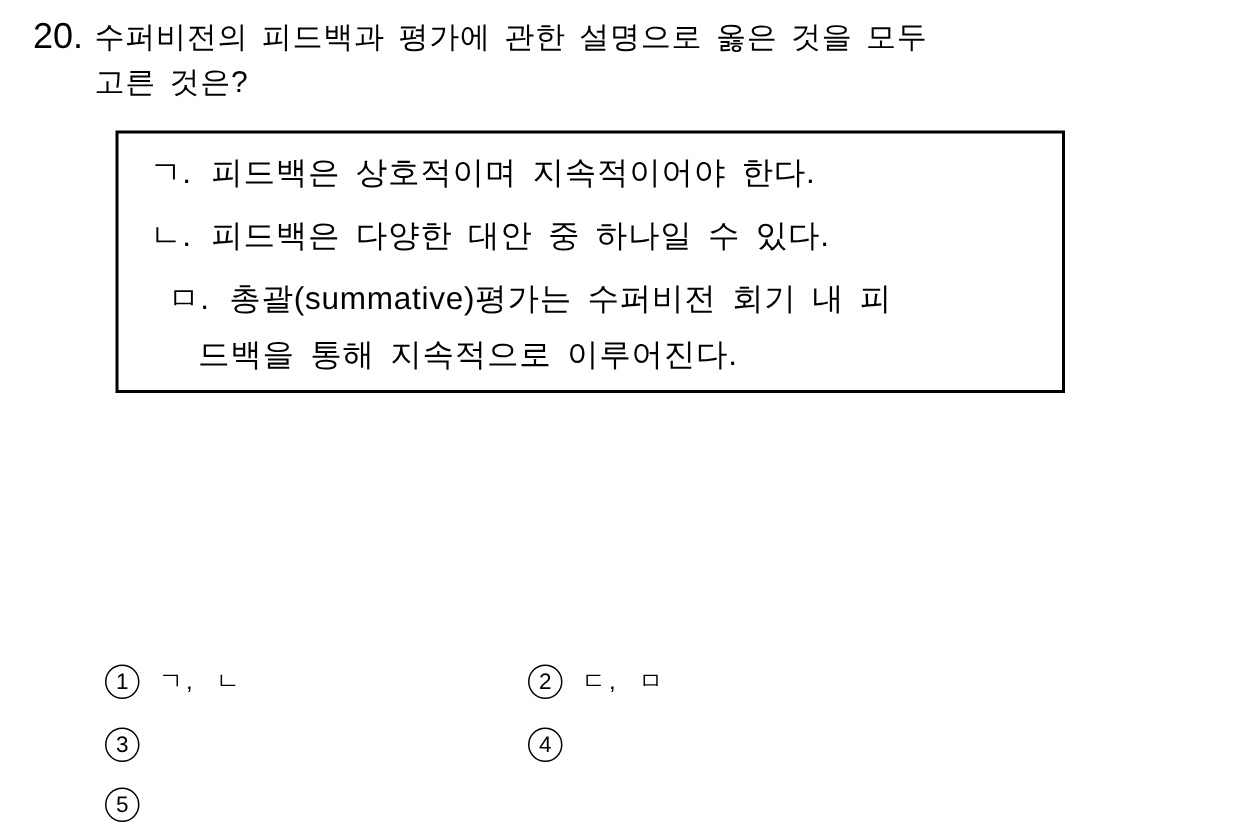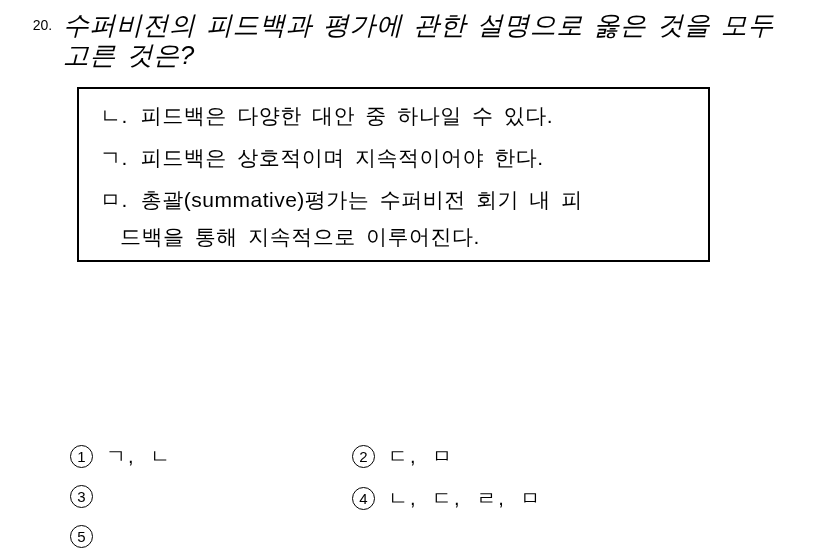--- a/index.html
+++ b/index.html
@@ -18,33 +18,31 @@
 
   
   .question {
     position: absolute;
     left: 22px;
     top: 10px;
     display: flex;
     align-items: flex-start;
   }
   .qnum {
-    font-size: 14px;
+    font-size: 24px;
     line-height: 30px;
     width: 41px;
     flex: 0 0 41px;
-    text-align: center;
   }
   .qtext {
-    font-size: 26px;
+    font-size: 20px;
     line-height: 30px;
     white-space: pre;
     word-spacing: 3px;
     letter-spacing: 0.5px;
-    font-style: italic;
   }
 
   
   .sbox {
     position: absolute;
     left: 77px;
     top: 87px;
     width: 598px;
     border: 2px solid #000000;
     padding: 8px 10px 5px 21px;
@@ -52,21 +50,21 @@
   .sitem {
     font-size: 21px;
     line-height: 37px;
     margin-bottom: 5px;
     padding-left: 20px;
     text-indent: -20px;
     white-space: pre;
     word-spacing: 4px;
     letter-spacing: 0.5px;
   }
-  .sitem:last-child { margin-bottom: 0; }
+  .sitem:last-child { margin-bottom: 0; margin-left: 12px; }
   .smarker { margin-right: 13px; }
 
   
   .choice {
     position: absolute;
     display: flex;
     align-items: center;
   }
   .cnum {
     box-sizing: border-box;
@@ -76,57 +74,56 @@
     border: 1.5px solid #000000;
     border-radius: 50%;
     display: flex;
     align-items: center;
     justify-content: center;
     font-size: 15px;
     line-height: 1;
     margin-right: 13px;
   }
   .clabel {
-    font-size: 20px;
+    font-size: 16px;
     letter-spacing: 2px;
     word-spacing: 7px;
     white-space: pre;
   }
   #choice-1 { left: 70px;  top: 443px; }
   #choice-2 { left: 352px; top: 443px; }
   #choice-3 { left: 70px;  top: 485px; }
   #choice-4 { left: 352px; top: 485px; }
   #choice-5 { left: 70px;  top: 525px; }
 </style>
 </head>
 <body>
 
 <div class="question">
   <span class="qnum">20.</span>
   <span class="qtext">수퍼비전의 피드백과 평가에 관한 설명으로 옳은 것을 모두
 고른 것은?</span>
 </div>
 
 <div class="sbox">
+  <div class="sitem"><span class="smarker">ㄱ.</span><span>피드백은 상호적이며 지속적이어야 한다.</span></div>
   <div class="sitem"><span class="smarker">ㄴ.</span><span>피드백은 다양한 대안 중 하나일 수 있다.</span></div>
-  <div class="sitem"><span class="smarker">ㄱ.</span><span>피드백은 상호적이며 지속적이어야 한다.</span></div>
   <div class="sitem"><span class="smarker">ㅁ.</span><span>총괄(summative)평가는 수퍼비전 회기 내 피
 드백을 통해 지속적으로 이루어진다.</span></div>
 </div>
 
 <div class="choice" id="choice-1">
   <span class="cnum">1</span>
   <span class="clabel">ㄱ, ㄴ</span>
 </div>
 <div class="choice" id="choice-2">
   <span class="cnum">2</span>
   <span class="clabel">ㄷ, ㅁ</span>
 </div>
 <div class="choice" id="choice-3">
   <span class="cnum">3</span>
 </div>
 <div class="choice" id="choice-4">
   <span class="cnum">4</span>
-  <span class="clabel">ㄴ, ㄷ, ㄹ, ㅁ</span>
 </div>
 <div class="choice" id="choice-5">
   <span class="cnum">5</span>
 </div>
 
 </body></html>

